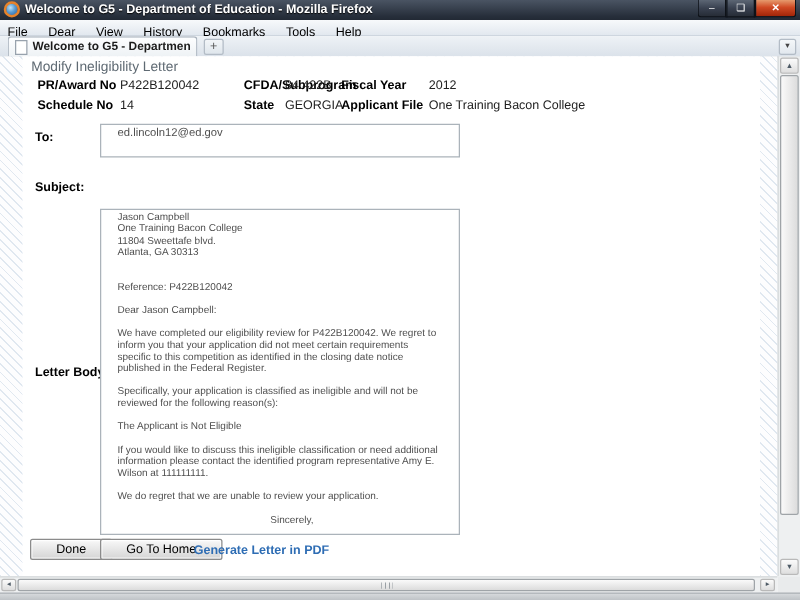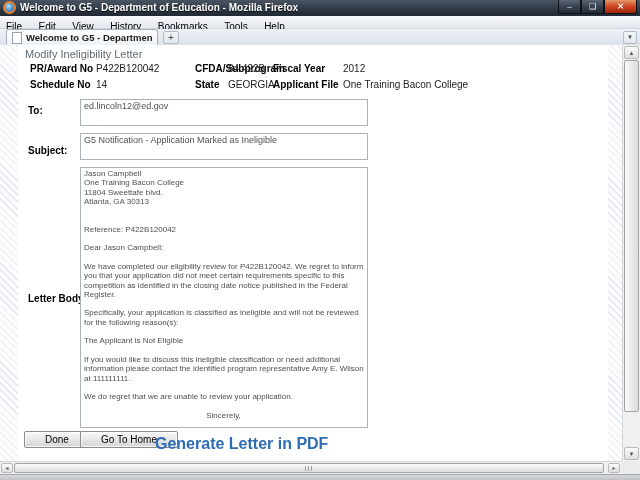--- a/index.html
+++ b/index.html
@@ -55,32 +55,32 @@
   .fld.b{font-weight:bold;color:#000;}
   .fld.v{color:#222;}
   .r1{top:18px;} .r2{top:34px;}
   .c1{left:12px;} .c1v{left:78px;text-align:right;} .c2{left:129px;padding-left:48px;} .c2v{left:210px;} .c3{left:255px;} .c3v{left:325px;}
 
   .lbl{position:absolute;left:10px;font-size:10px;font-weight:bold;color:#000;white-space:nowrap;}
   .lbl-to{top:60px;} .lbl-subject{top:100px;} .lbl-body{top:248px;}
 
   textarea{position:absolute;left:62px;width:288px;box-sizing:border-box;background:#fff;
            border:1px solid #abb3ba;color:#4f4f4f;resize:none;outline:none;
-           padding:1px 3px;overflow:hidden;}
+           padding:1px 13px;overflow:hidden;}
   .ta-to{top:54px;height:27px;font:9px/11px "Liberation Sans",sans-serif;}
   .ta-subject{top:88px;height:27px;font:9px/11px "Liberation Sans",sans-serif;}
   .ta-body{top:122px;height:261px;font:8px/9.3px "Liberation Sans",sans-serif;white-space:pre-wrap;}
 
   .btn{position:absolute;top:386px;height:17px;font-size:10px;font-family:"Liberation Sans",sans-serif;
        color:#000;background:linear-gradient(#f8f8f8,#e3e3e3 60%,#d5d5d5);
        border:1px solid #8b8b8b;border-radius:2px;box-shadow:inset 0 0 0 1px rgba(255,255,255,.8);
        padding:0 20px;cursor:default;}
   .btn-done{left:6px;}
   .btn-home{left:62px;}
-  .pdf-link{position:absolute;left:137px;top:390px;font-size:16px;font-weight:bold;
+  .pdf-link{position:absolute;left:137px;top:390px;font-size:10px;font-weight:bold;
             color:#2e6db4;text-decoration:none;white-space:nowrap;}
 
   
   .vscroll{position:absolute;left:622px;top:45px;width:18px;height:416px;background:#eef0f1;
            border-left:1px solid #d4d7d9;box-sizing:border-box;}
   .sb-btn{position:absolute;box-sizing:border-box;background:linear-gradient(#fbfbfb,#dedede);
           border:1px solid #b9b9b9;border-radius:2px;color:#4e5b66;text-align:center;}
   .sb-up{left:1px;top:1px;width:15px;height:13px;font-size:6px;line-height:12px;}
   .sb-down{left:1px;bottom:1px;width:15px;height:13px;font-size:6px;line-height:12px;}
   .v-thumb{position:absolute;left:1px;top:15px;width:15px;height:352px;box-sizing:border-box;
@@ -107,21 +107,21 @@
     <span class="title-text">Welcome to G5 - Department of Education - Mozilla Firefox</span>
     <div class="win-controls">
       <div class="win-btn min">–</div>
       <div class="win-btn max">❏</div>
       <div class="win-btn close">✕</div>
     </div>
   </div>
 
   <div class="menubar">
     <span class="menu-item">File</span>
-    <span class="menu-item">Edit</span>
+    <span class="menu-item">Dear</span>
     <span class="menu-item">View</span>
     <span class="menu-item">History</span>
     <span class="menu-item">Bookmarks</span>
     <span class="menu-item">Tools</span>
     <span class="menu-item">Help</span>
   </div>
 
   <div class="tabbar">
     <div class="tab">
       <span class="tab-favicon"></span>
@@ -147,21 +147,20 @@
       <span class="fld v r2 c1v">14</span>
       <span class="fld b r2 c2">State</span>
       <span class="fld v r2 c2v">GEORGIA</span>
       <span class="fld b r2 c3">Applicant File</span>
       <span class="fld v r2 c3v">One Training Bacon College</span>
 
       <span class="lbl lbl-to">To:</span>
       <textarea class="ta-to" spellcheck="false" style="">ed.lincoln12@ed.gov</textarea>
 
       <span class="lbl lbl-subject">Subject:</span>
-      <textarea class="ta-subject" spellcheck="false" style="">G5 Notification - Application Marked as Ineligible</textarea>
 
       <span class="lbl lbl-body">Letter Body</span>
       <textarea class="ta-body" spellcheck="false" style="">Jason Campbell
 One Training Bacon College
 11804 Sweettafe blvd.
 Atlanta, GA 30313
 
 
 Reference: P422B120042
 

